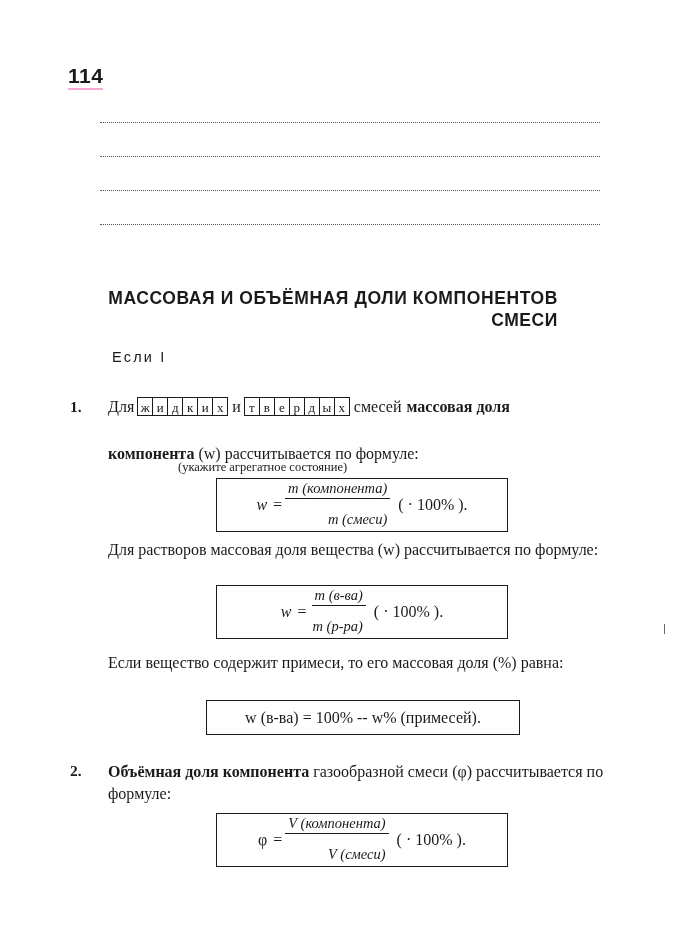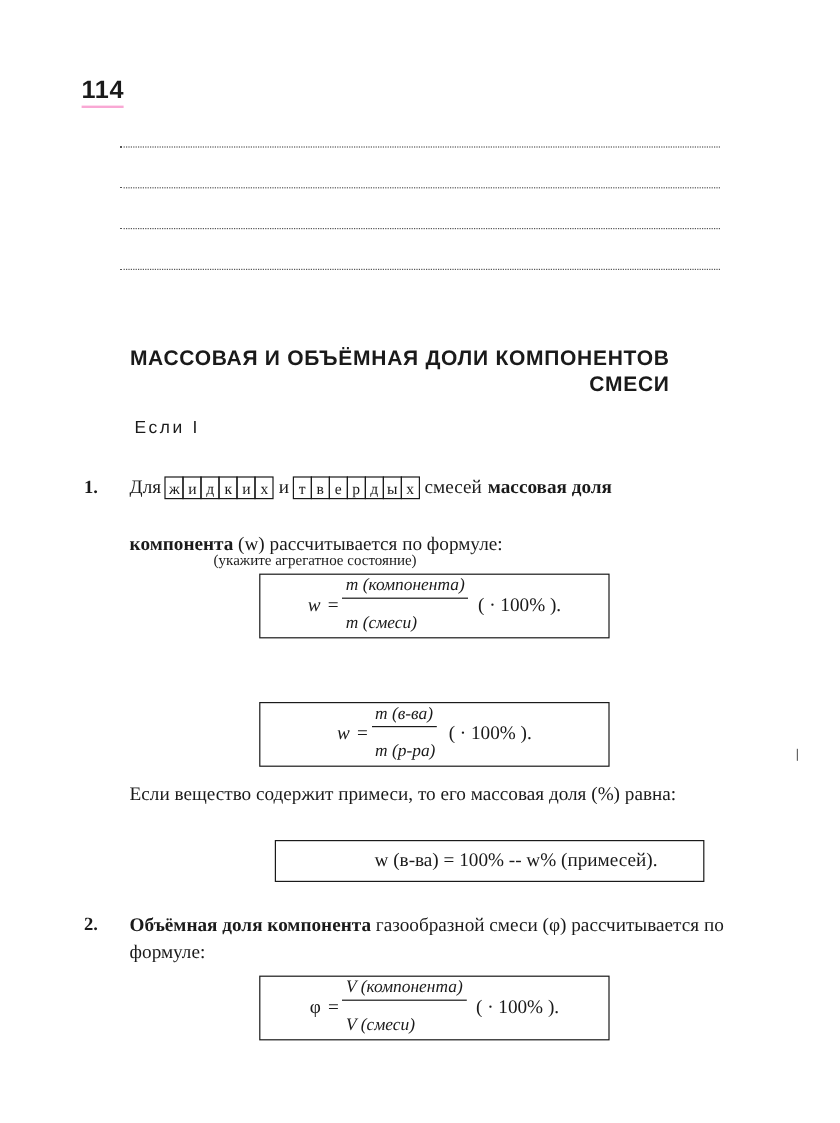--- a/index.html
+++ b/index.html
@@ -134,27 +134,27 @@
     position: absolute;
     border: 1px solid #1a1a1a;
     display: flex;
     align-items: center;
     justify-content: center;
     font-size: 16px;
     background: #fff;
   }
   .fb1 { left: 216px; top: 478px; width: 290px; height: 52px; }
   .fb2 { left: 216px; top: 585px; width: 290px; height: 52px; }
-  .fb3 { left: 229px; top: 700px; width: 312px; height: 33px; padding-left: 44px; }
+  .fb3 { left: 206px; top: 700px; width: 312px; height: 33px; }
   .fb4 { left: 216px; top: 813px; width: 290px; height: 52px; }
 
   .frac {
     display: inline-flex;
     flex-direction: column;
-    align-items: flex-start;
+    align-items: flex-end;
     vertical-align: middle;
     margin: 0 3px;
     position: relative;
     top: -1px;
   }
   .frac .num {
     padding: 0 3px 1px 3px;
     border-bottom: 1px solid #1a1a1a;
     font-size: 14.5px;
     white-space: nowrap;
@@ -238,20 +238,21 @@
       <span class="lhs">w</span>
       <span>=</span>
       <span class="frac">
         <span class="num ital">m (компонента)</span>
         <span class="den ital">m (смеси)</span>
       </span>
       <span class="tail">( · 100% ).</span>
     </span>
   </div>
 
+  <div class="para p-solutions">Для растворов массовая доля вещества (w) рассчитывается по формуле:</div>
 
   <div class="formula-box fb2">
     <span class="eqline">
       <span class="lhs">w</span>
       <span>=</span>
       <span class="frac">
         <span class="num ital">m (в-ва)</span>
         <span class="den ital">m (р-ра)</span>
       </span>
       <span class="tail">( · 100% ).</span>

